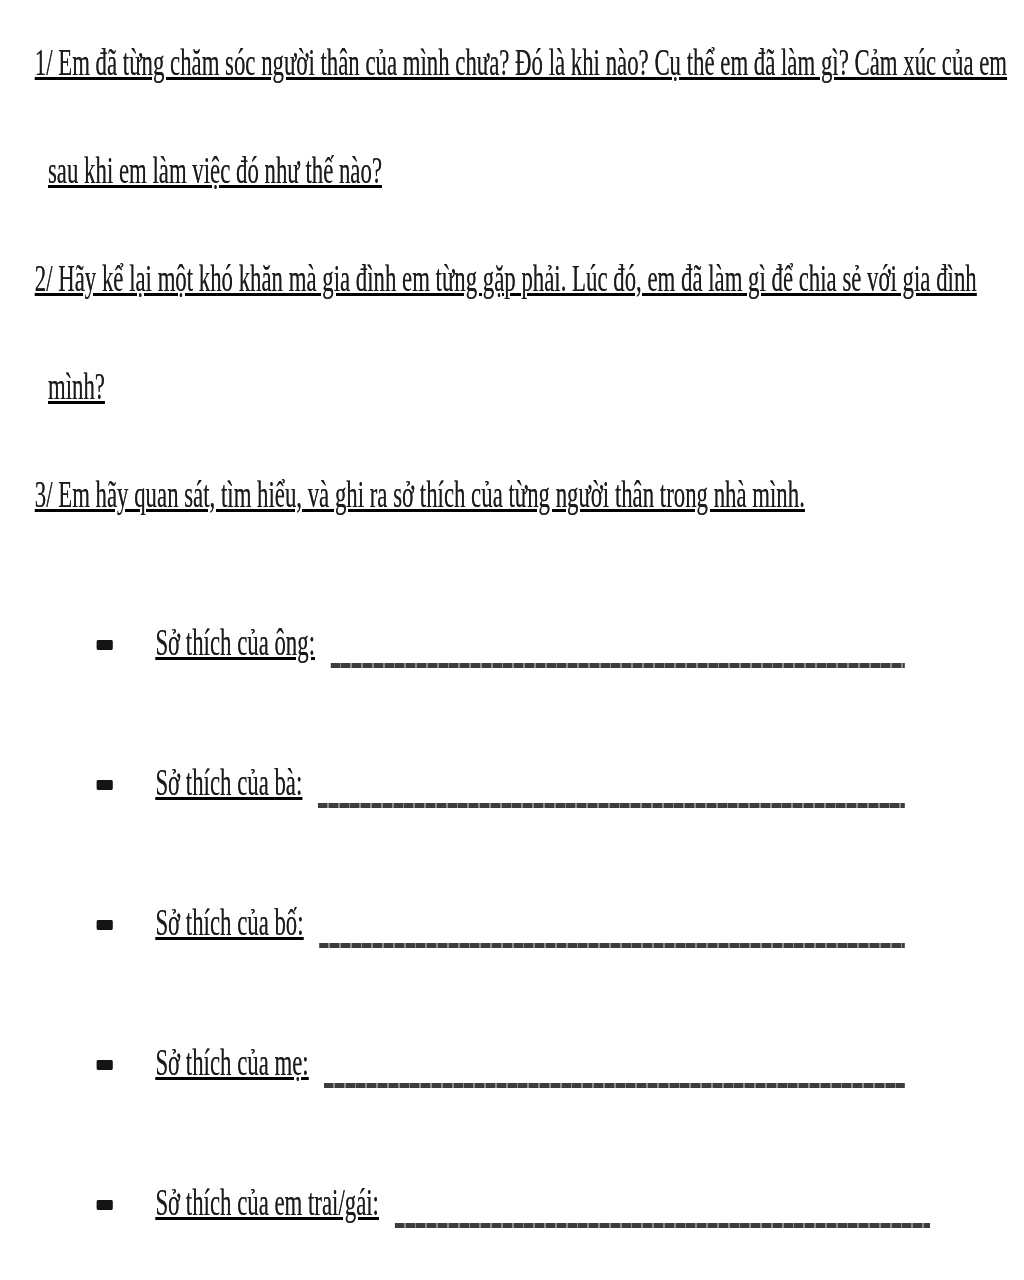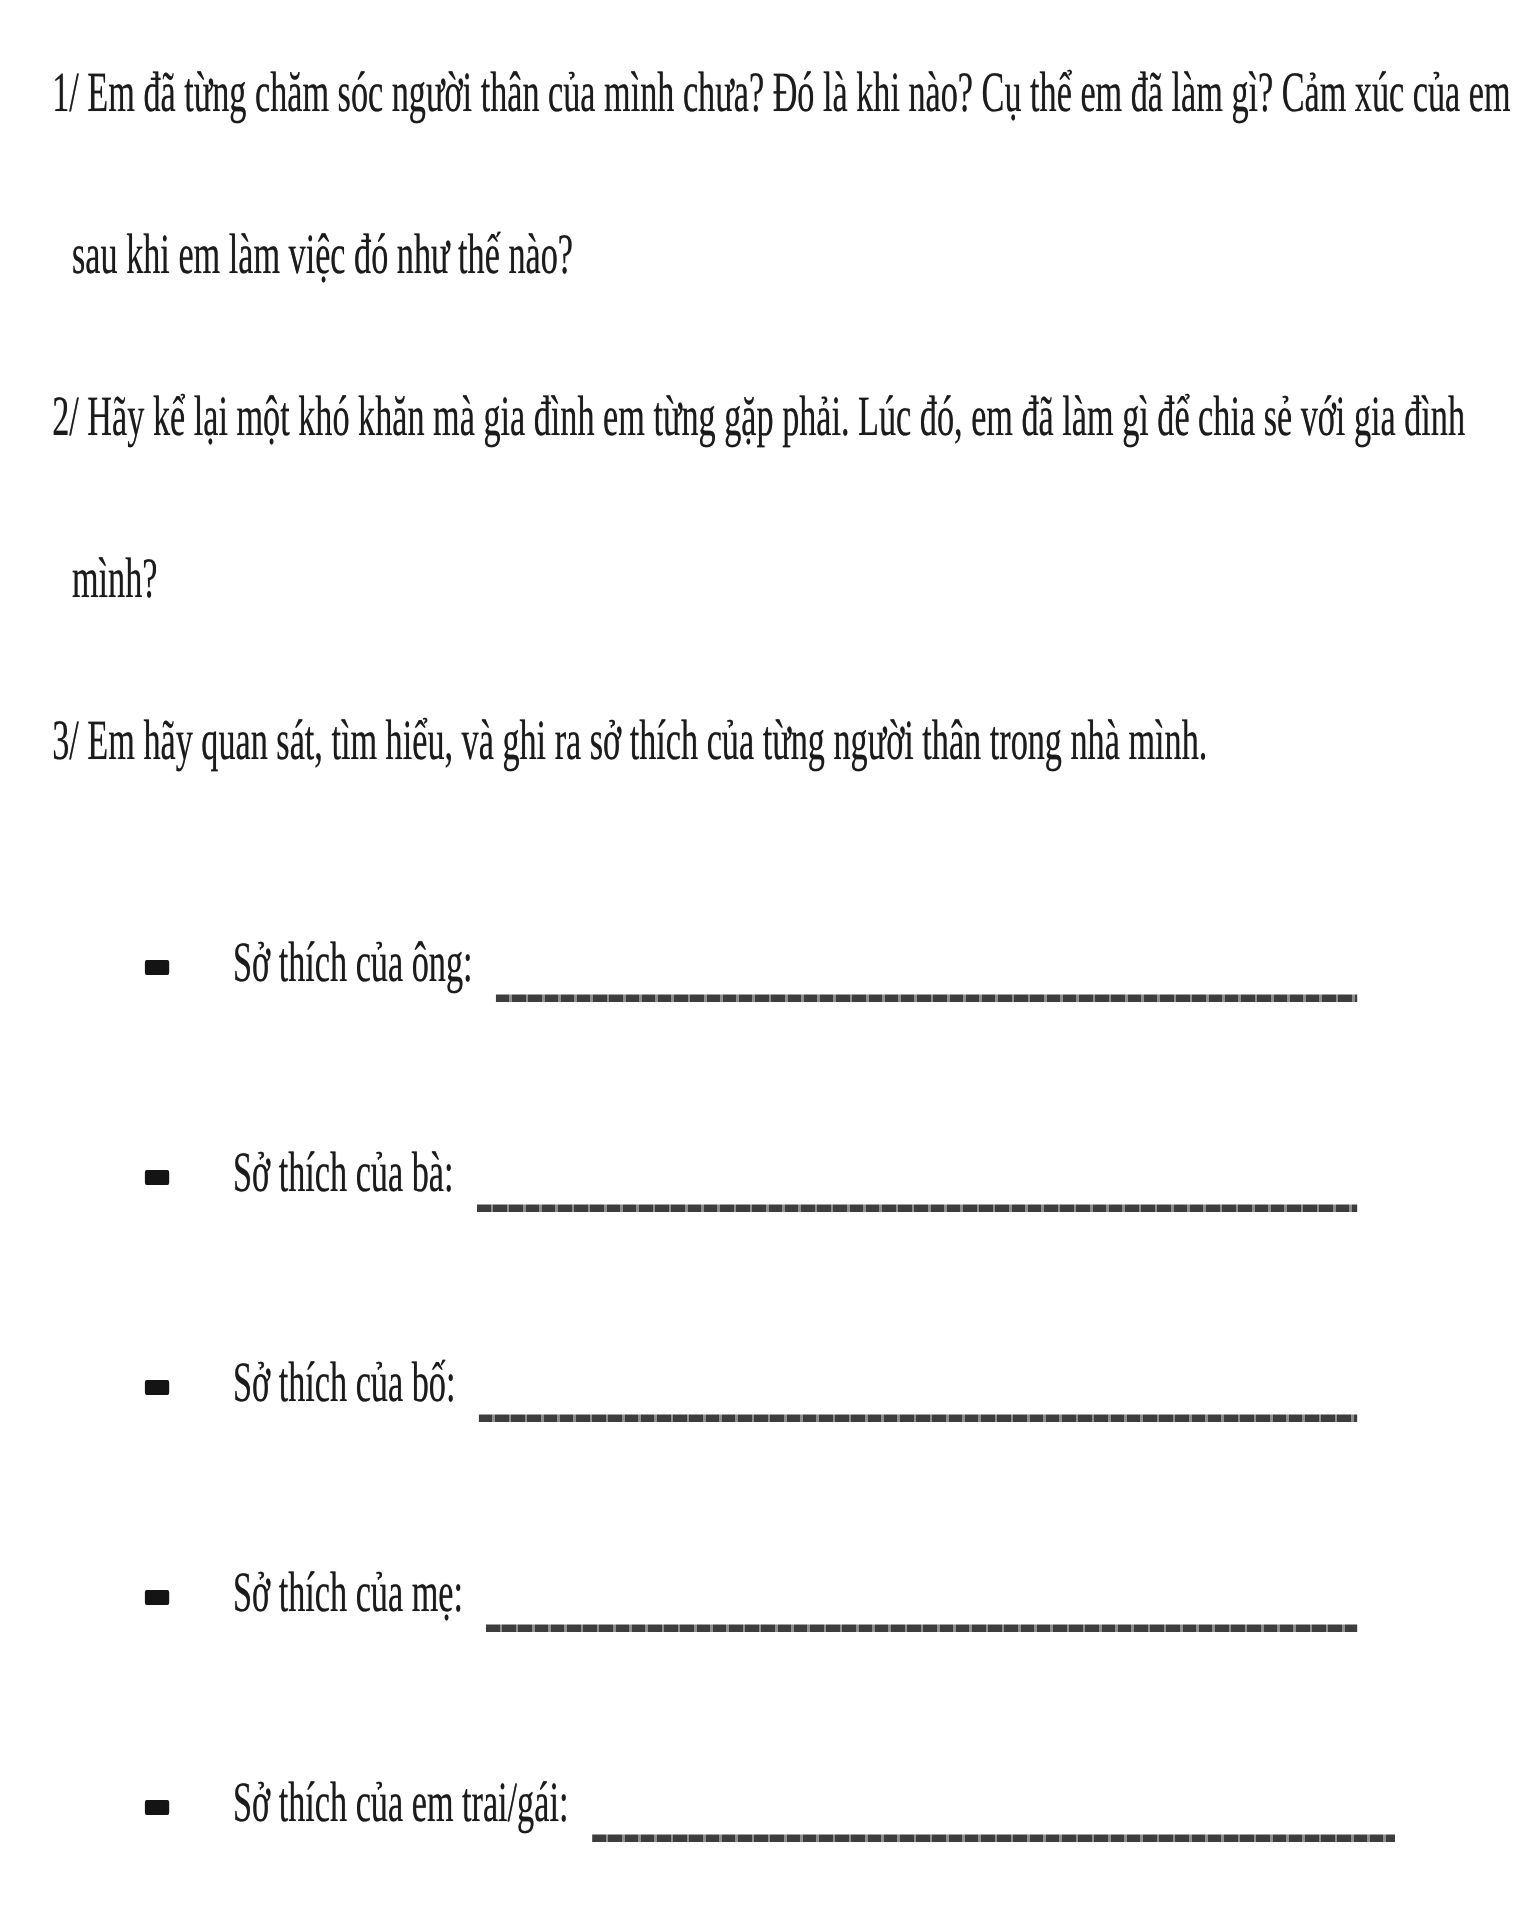--- a/index.html
+++ b/index.html
@@ -10,20 +10,21 @@
   body {
     width: 1024px;
     height: 1280px;
     overflow: hidden;
   }
   .sheet {
     width: 1024px;
     height: 1280px;
     background: #ffffff;
     overflow: hidden;
+    text-decoration: underline;
   }
   
   .sheet-inner {
     width: 1707px;
     transform: scaleX(0.6);
     transform-origin: 0 0;
     box-sizing: border-box;
     padding: 38px 0 0 58px;
     font-family: "Liberation Serif", serif;
     font-size: 38px;

